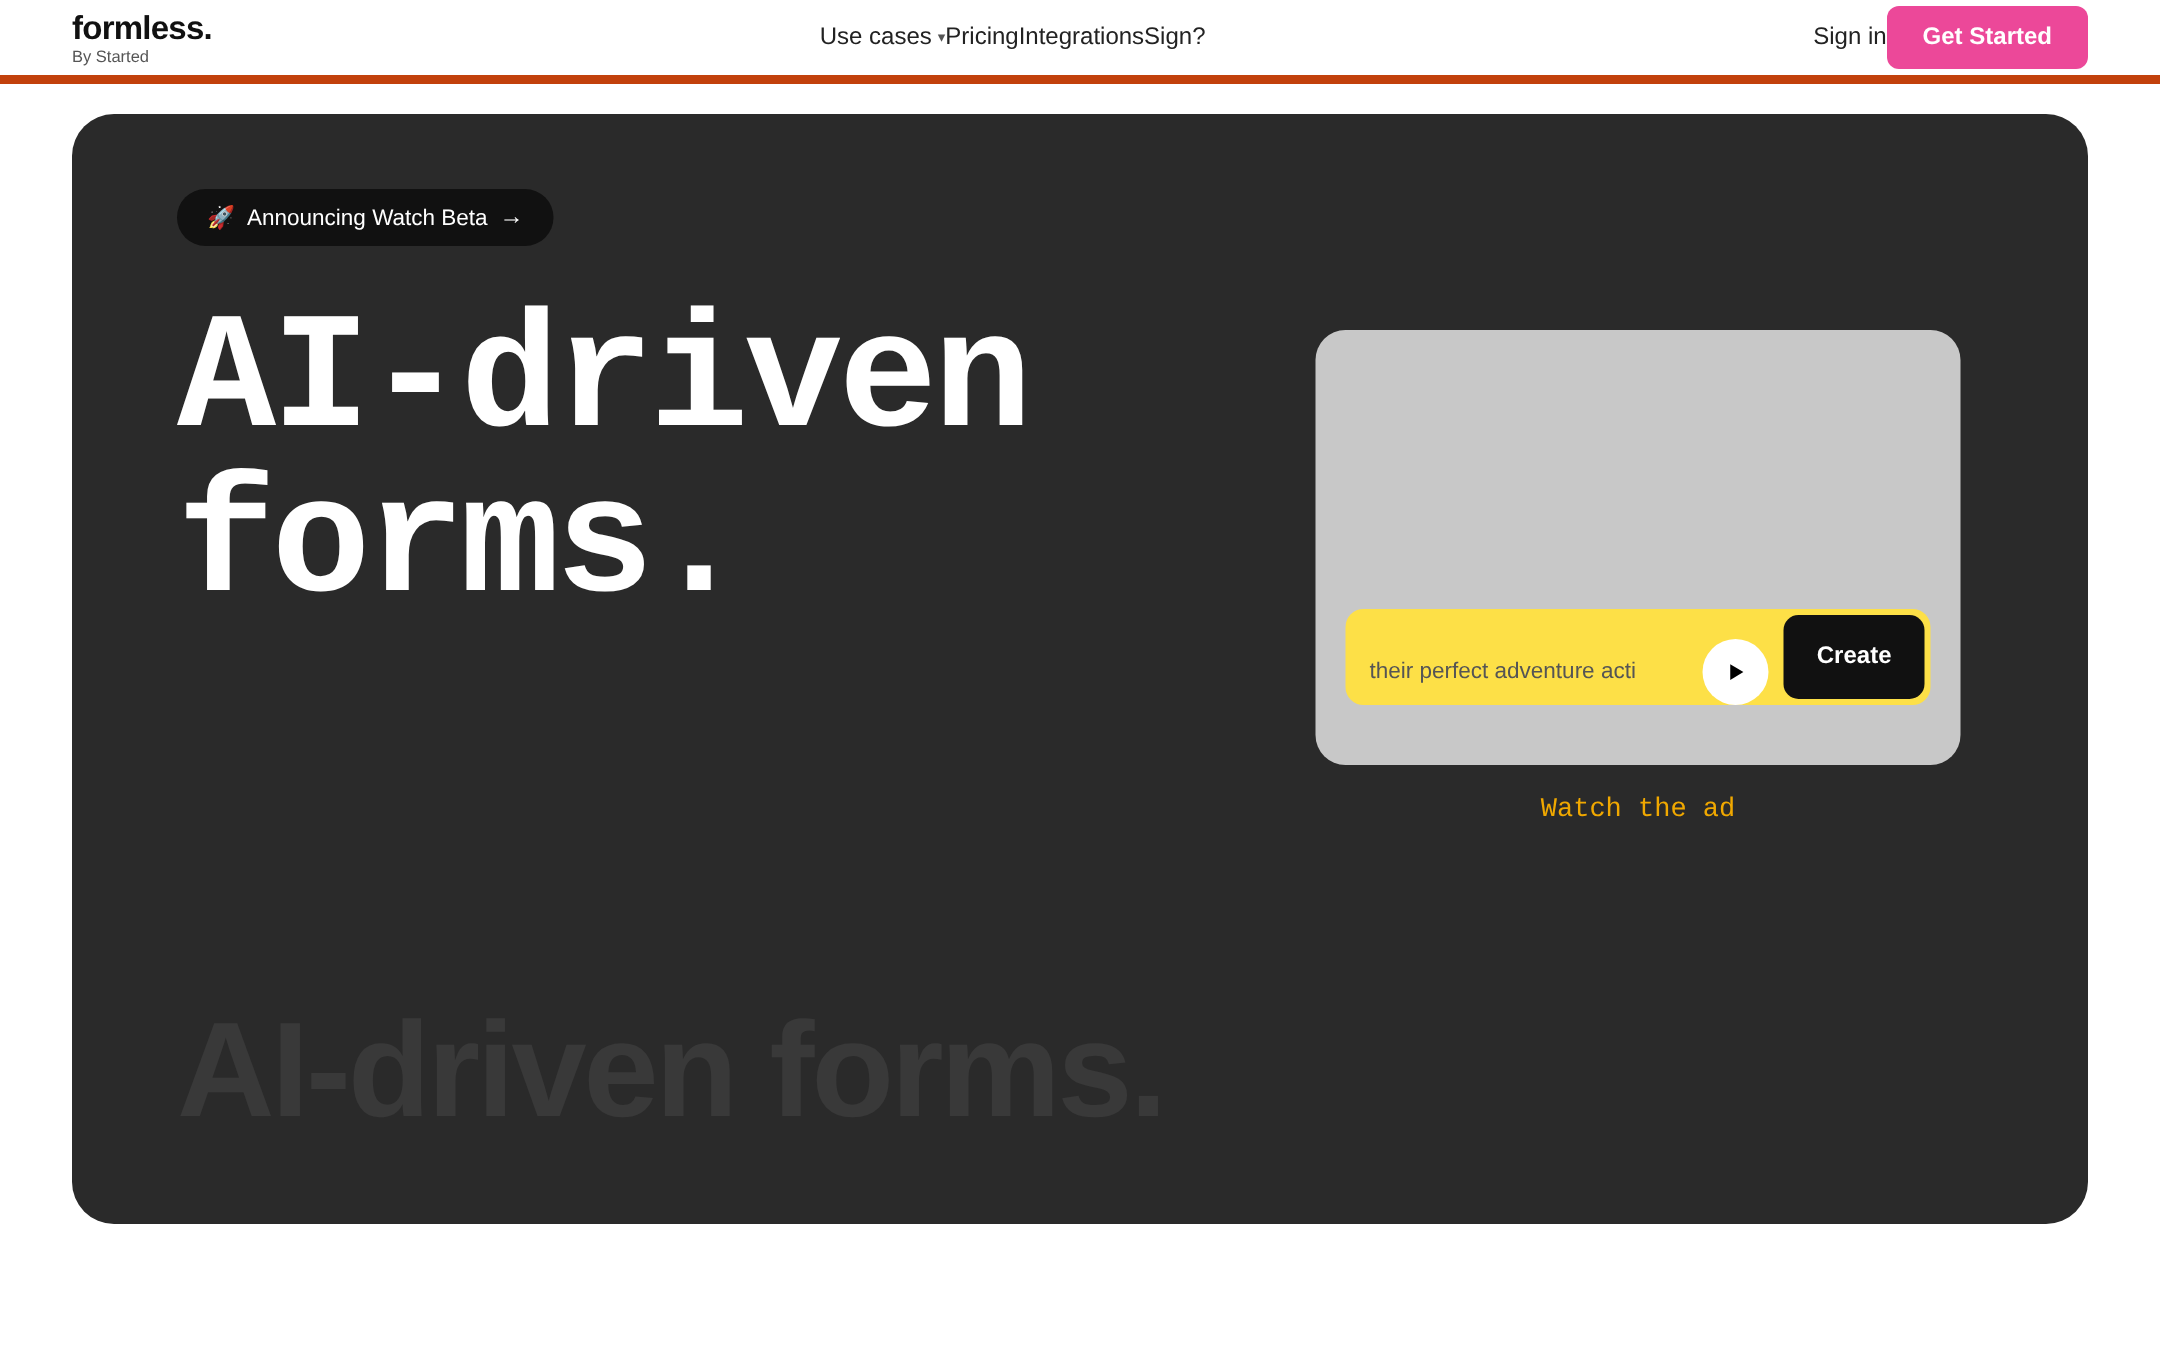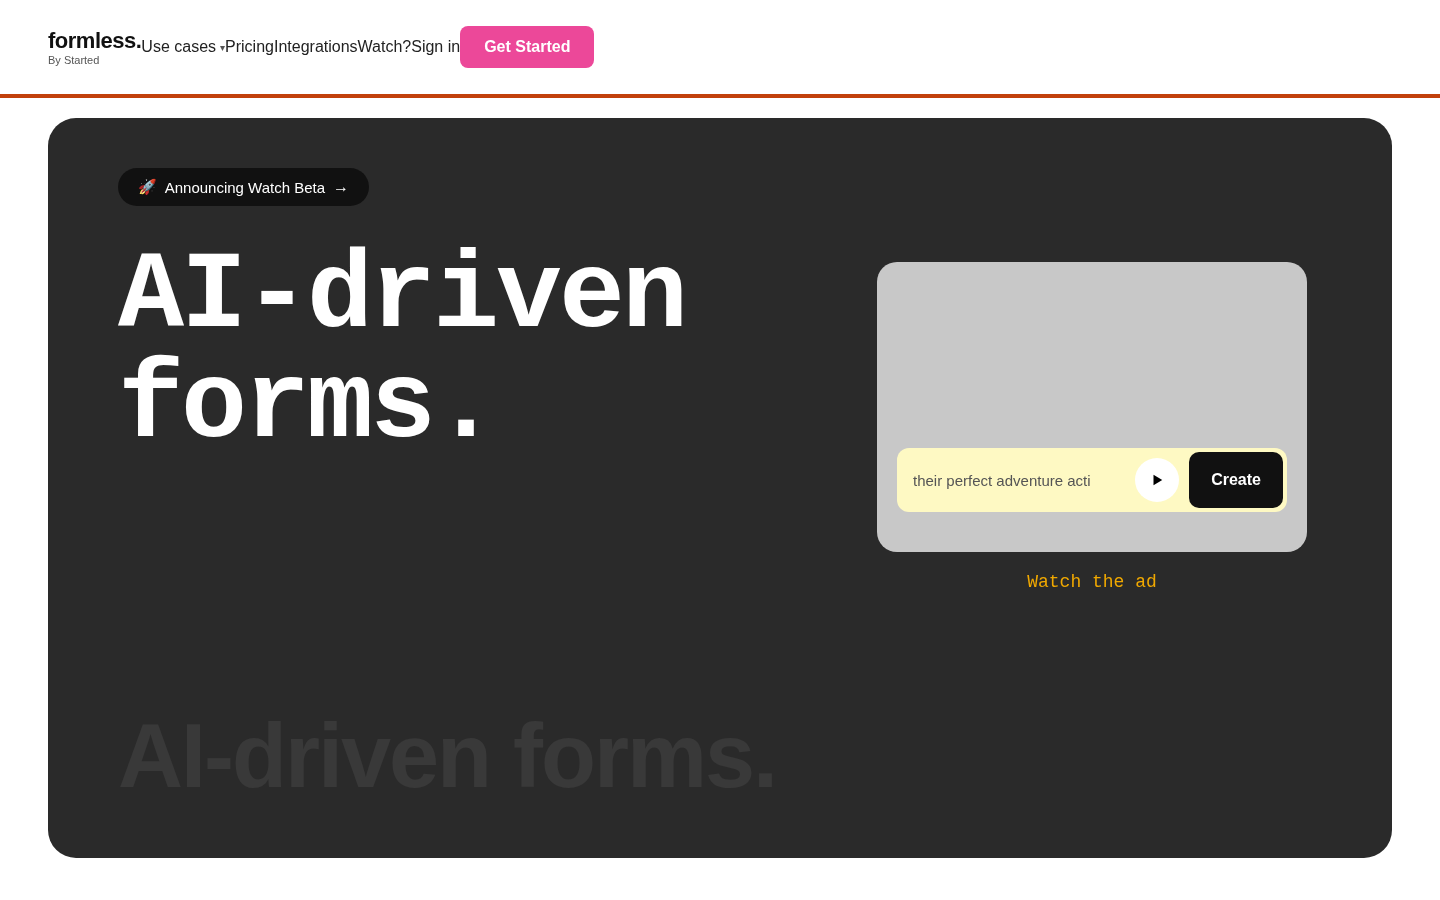--- a/index.html
+++ b/index.html
@@ -8,24 +8,25 @@
       background: #fff;
       width: 1440px;
       min-height: 900px;
       overflow-x: hidden;
     }
 
     
     nav {
       display: flex;
       align-items: center;
+      justify-content: space-between;
       padding: 0 48px;
-      height: 98px;
+      height: 56px;
       background: #fff;
-      border-bottom: 4px solid #c2410c;
+      border-bottom: 6px solid #c2410c;
     }
     .nav-logo {
       display: flex;
       flex-direction: column;
     }
     .nav-logo-brand {
       font-size: 22px;
       font-weight: 800;
       color: #111;
       letter-spacing: -0.5px;
@@ -159,22 +160,22 @@
       align-items: center;
       justify-content: center;
       width: 100%;
       height: 100%;
       position: relative;
     }
 
     
     .video-card-input-row {
       display: flex;
-      align-items: center;
-      background: #fef9c3;
+      align-items: flex-end;
+      background: #fde047;
       border-radius: 12px;
       padding: 0 0 0 16px;
       gap: 0;
       position: absolute;
       bottom: 40px;
       left: 20px;
       right: 20px;
     }
     .video-input-text {
       flex: 1;
@@ -250,21 +251,21 @@
       <span>Use cases</span>
       <span class="nav-chevron">▾</span>
     </a>
     <a class="nav-link">
       <span>Pricing</span>
     </a>
     <a class="nav-link">
       <span>Integrations</span>
     </a>
     <a class="nav-link">
-      <span>Watch?</span>
+      <span>Sign?</span>
     </a>
   </div>
 
   <div class="nav-actions">
     <button class="sign-in-btn">Sign in</button>
     <button class="get-started-btn">Get Started</button>
   </div>
 </nav>
 
 <div class="hero-wrapper">

